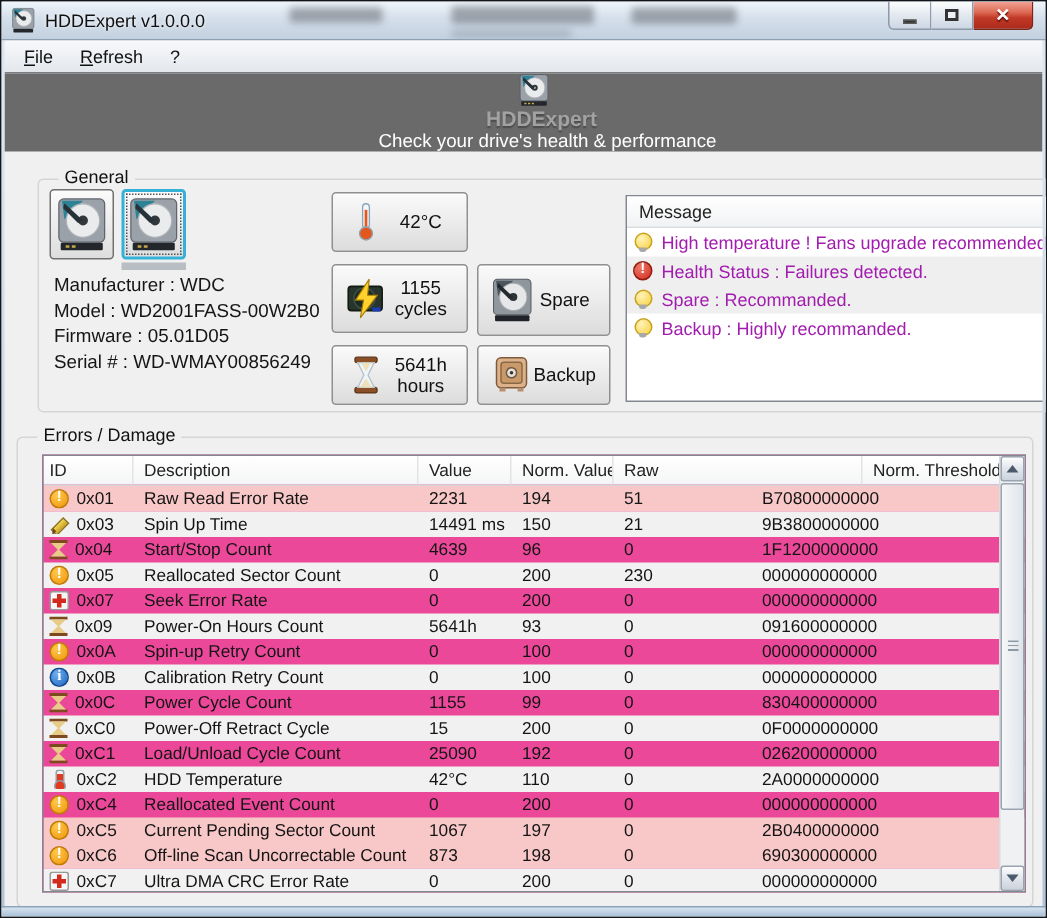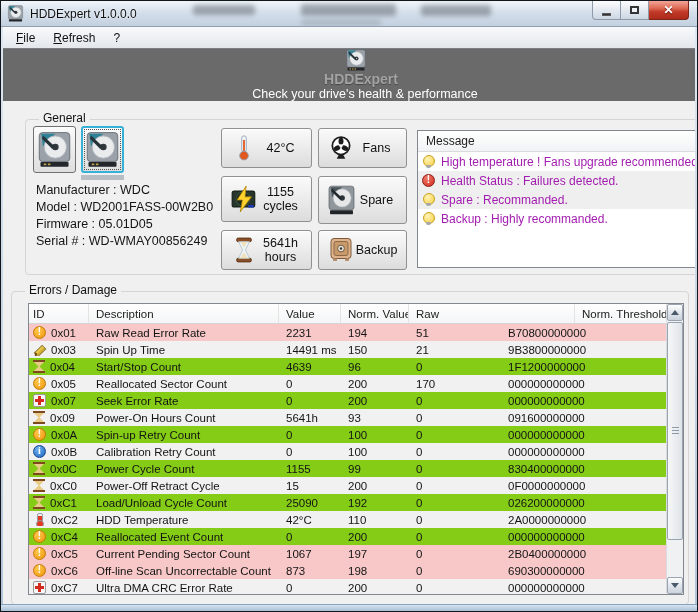--- a/index.html
+++ b/index.html
@@ -116,21 +116,21 @@
   .firstaid-icon { background:#f7f7f7; border:1px solid #9a9a9a; border-radius:2px; }
   .firstaid-icon::before { content:""; position:absolute; left:4px; top:1px; width:3px; height:9px; background:#d42a1e; }
   .firstaid-icon::after { content:""; position:absolute; left:1px; top:4px; width:9px; height:3px; background:#d42a1e; }
   .thermometer-icon::before { content:""; position:absolute; left:4px; top:0; width:4px; height:9px;
     background:linear-gradient(#eee 25%, #e23a1e 25%); border:1px solid #96a0aa; border-radius:2px 2px 0 0; }
   .thermometer-icon::after { content:""; position:absolute; left:3px; top:7px; width:6px; height:6px;
     background:#e23a1e; border:1px solid #96a0aa; border-radius:50%; }
 
   
   .table { position:absolute; left:16px; top:11px; width:656px; height:292px;
-    background:#84cc16; border:1px solid #828790; overflow:hidden; }
+    background:#ec4899; border:1px solid #828790; overflow:hidden; }
   .thead { display:flex; height:20px; background:linear-gradient(#fff,#f4f5f6);
     border-bottom:1px solid #d5d5d5; }
   .thead .cell { border-right:1px solid #e3e3e3; display:flex; align-items:center; font-size:11.5px; color:#222; }
   .trow { display:flex; height:17px; align-items:center; font-size:11.5px; color:#141414; }
   .trow.stripe { background:#f1f1f1; }
   .trow.hl { background:#f8c8c8; }
   .cell { padding-left:7px; white-space:nowrap; overflow:hidden; flex:none; }
   .c0 { width:60px; display:flex; align-items:center; padding-left:4px; }
   .c0 .ic { margin-right:5px; }
   .c1 { width:190px; } .c2 { width:62px; } .c3 { width:68px; } .c4 { width:92px; } .c5 { width:166px; }
@@ -247,37 +247,20 @@
         <svg viewBox="0 0 20 30" width="18" height="28">
           <rect x="7.5" y="1.5" width="5" height="18" rx="2.5" fill="#f4f7f9" stroke="#8fa3b5"></rect>
           <rect x="9" y="6" width="2" height="13" fill="#e2571e"></rect>
           <circle cx="10" cy="23.5" r="4.8" fill="#e2571e" stroke="#8fa3b5"></circle>
         </svg>
       </span>
       <span class="stat-label">
           <div>42°C</div>
         </span>
     </div>
-    <div class="stat-btn sb-fans">
-      <span class="stat-icon">
-        <svg viewBox="0 0 24 24" width="26" height="26">
-          <circle cx="12" cy="10" r="8" fill="#fff" stroke="#1c1c1c" stroke-width="1.6"></circle>
-          <g fill="#1c1c1c">
-            <ellipse cx="12" cy="5.8" rx="2.3" ry="3.2"></ellipse>
-            <ellipse cx="12" cy="5.8" rx="2.3" ry="3.2" transform="rotate(120 12 10)"></ellipse>
-            <ellipse cx="12" cy="5.8" rx="2.3" ry="3.2" transform="rotate(240 12 10)"></ellipse>
-            <path d="M8 22 L16 22 L14 18.2 L10 18.2 Z"></path>
-          </g>
-          <circle cx="12" cy="10" r="1.5" fill="#fff"></circle>
-        </svg>
-      </span>
-      <span class="stat-label">
-          <div>Fans</div>
-        </span>
-    </div>
     <div class="stat-btn sb-cycles">
       <span class="stat-icon">
         <svg viewBox="0 0 26 26" width="28" height="28">
           <rect x="2" y="5.5" width="21" height="15" rx="2" fill="#26362c" stroke="#121a12"></rect>
           <circle cx="12" cy="13" r="6.5" fill="#1c2b22" stroke="#3b4c40"></circle>
           <rect x="17" y="18.5" width="5" height="2.5" fill="#1d3bb8"></rect>
           <polygon points="15,1 6.5,14 11.5,14 9.5,25 20,11 14,11" fill="#ffd22e" stroke="#a97c00" stroke-width="0.7"></polygon>
         </svg>
       </span>
       <span class="stat-label">
@@ -400,21 +383,21 @@
     <span class="cell c5">1F1200000000</span>
   </div>
           <div class="trow stripe">
     <span class="cell c0">
               <span class="ic warning-icon"></span>
               <span>0x05</span>
             </span>
     <span class="cell c1">Reallocated Sector Count</span>
     <span class="cell c2">0</span>
     <span class="cell c3">200</span>
-    <span class="cell c4">170</span>
+    <span class="cell c4">230</span>
     <span class="cell c5">000000000000</span>
   </div>
           <div class="trow">
     <span class="cell c0">
               <span class="ic firstaid-icon"></span>
               <span>0x07</span>
             </span>
     <span class="cell c1">Seek Error Rate</span>
     <span class="cell c2">0</span>
     <span class="cell c3">200</span>

